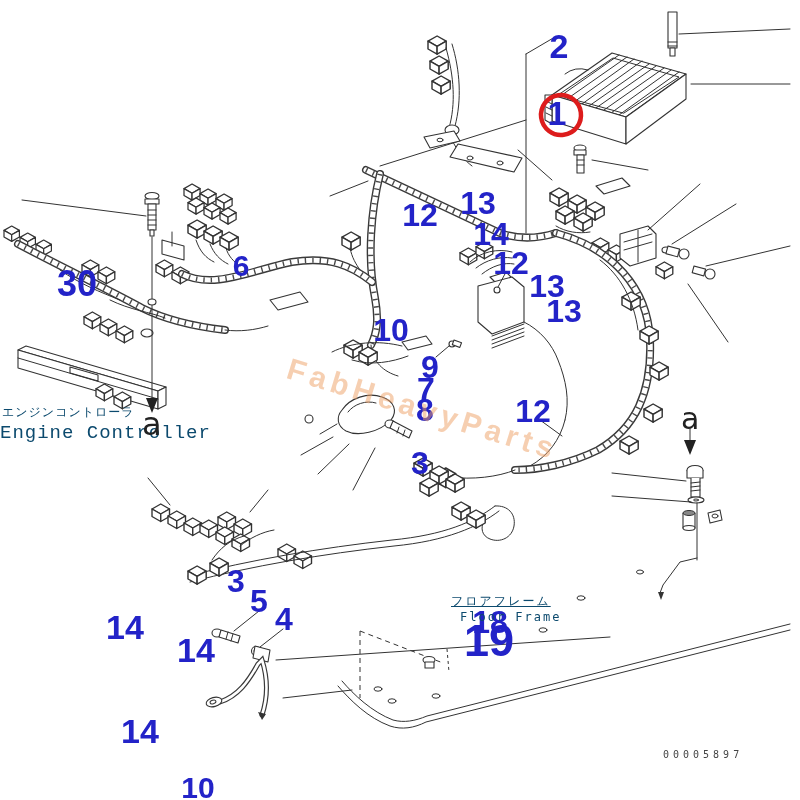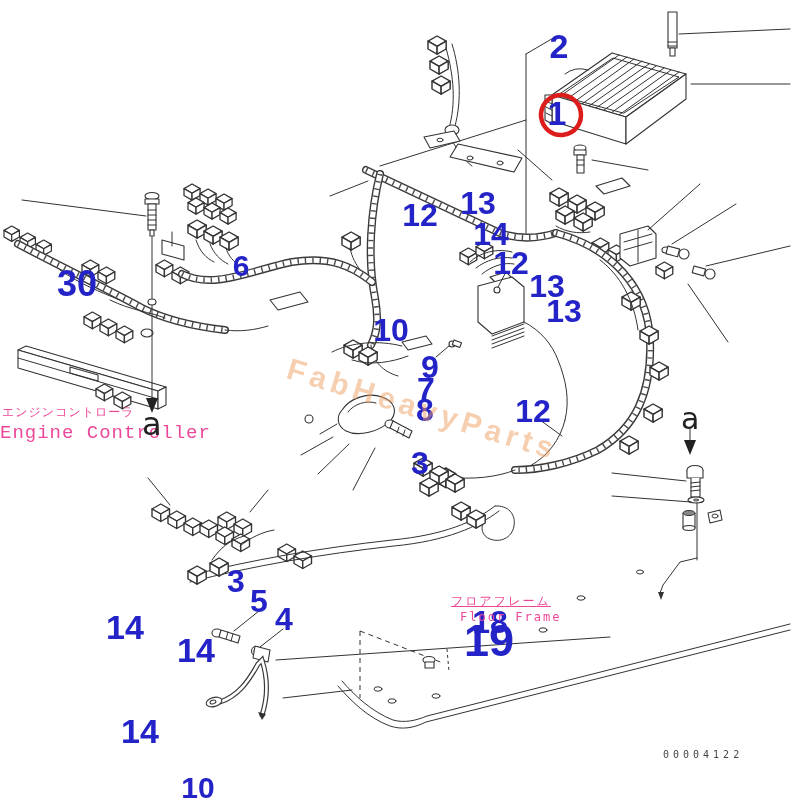--- a/index.html
+++ b/index.html
@@ -8,21 +8,21 @@
   .stage svg{position:absolute;left:0;top:0;}
   .thin{stroke:#333;stroke-width:1;fill:none;stroke-linecap:round;}
   .fw{fill:#fff;stroke:#333;stroke-width:1.1;stroke-linejoin:round;}
   .tube{stroke:#3a3a3a;stroke-width:8;fill:none;stroke-linecap:round;}
   .tubecore{stroke:#fff;stroke-width:5.2;fill:none;stroke-linecap:round;}
   .rung{stroke:#4a4a4a;stroke-width:5.2;fill:none;stroke-dasharray:1.4 6;}
   .dash{stroke:#333;stroke-width:1;fill:none;stroke-dasharray:5 4;}
   .dash2{stroke:#333;stroke-width:1;fill:none;stroke-dasharray:3 3;}
   .callout{position:absolute;transform:translate(-50%,-50%);font-weight:bold;
            font-family:"Liberation Sans",sans-serif;line-height:1;white-space:nowrap;}
-  .jlabel{position:absolute;color:#ec4899;font-family:"DejaVu Sans Mono","DejaVu Sans",monospace;
+  .jlabel{position:absolute;color:#0c4a6e;font-family:"DejaVu Sans Mono","DejaVu Sans",monospace;
           white-space:nowrap;}
   .reflet{position:absolute;color:#222;font-family:"DejaVu Sans",sans-serif;line-height:1;}
   .wm{position:absolute;font-weight:bold;opacity:0.5;transform:rotate(17deg);
       transform-origin:left top;letter-spacing:5px;font-size:30px;white-space:nowrap;
       font-family:"Liberation Sans",sans-serif;}
   .dwg{position:absolute;color:#444;font-size:10px;letter-spacing:4px;
        font-family:"DejaVu Sans Mono",monospace;}
 </style>
 </head>
 <body>
@@ -389,14 +389,14 @@
 
   <div class="jlabel" style="left:2px;top:404px;font-size:12px;letter-spacing:1px;">エンジンコントローラ</div>
   <div class="jlabel" style="left:0px;top:422px;font-size:19px;letter-spacing:1px;font-family:Liberation Mono, monospace;">Engine Controller</div>
 
   <div class="reflet" style="left:142px;top:408px;font-size:32px;">a</div>
   <div class="reflet" style="left:681px;top:404px;font-size:30px;">a</div>
 
   <div class="jlabel" style="left:451px;top:593px;font-size:12px;letter-spacing:2px;text-decoration:underline;">フロアフレーム</div>
   <div class="jlabel" style="left:449px;top:610px;font-size:12px;letter-spacing:2px;margin-left:11px;">Floor Frame</div>
 
-  <div class="dwg" style="left:663px;top:749px;">00004122</div>
+  <div class="dwg" style="left:663px;top:749px;">00005897</div>
 </div>
 
 </body></html>

